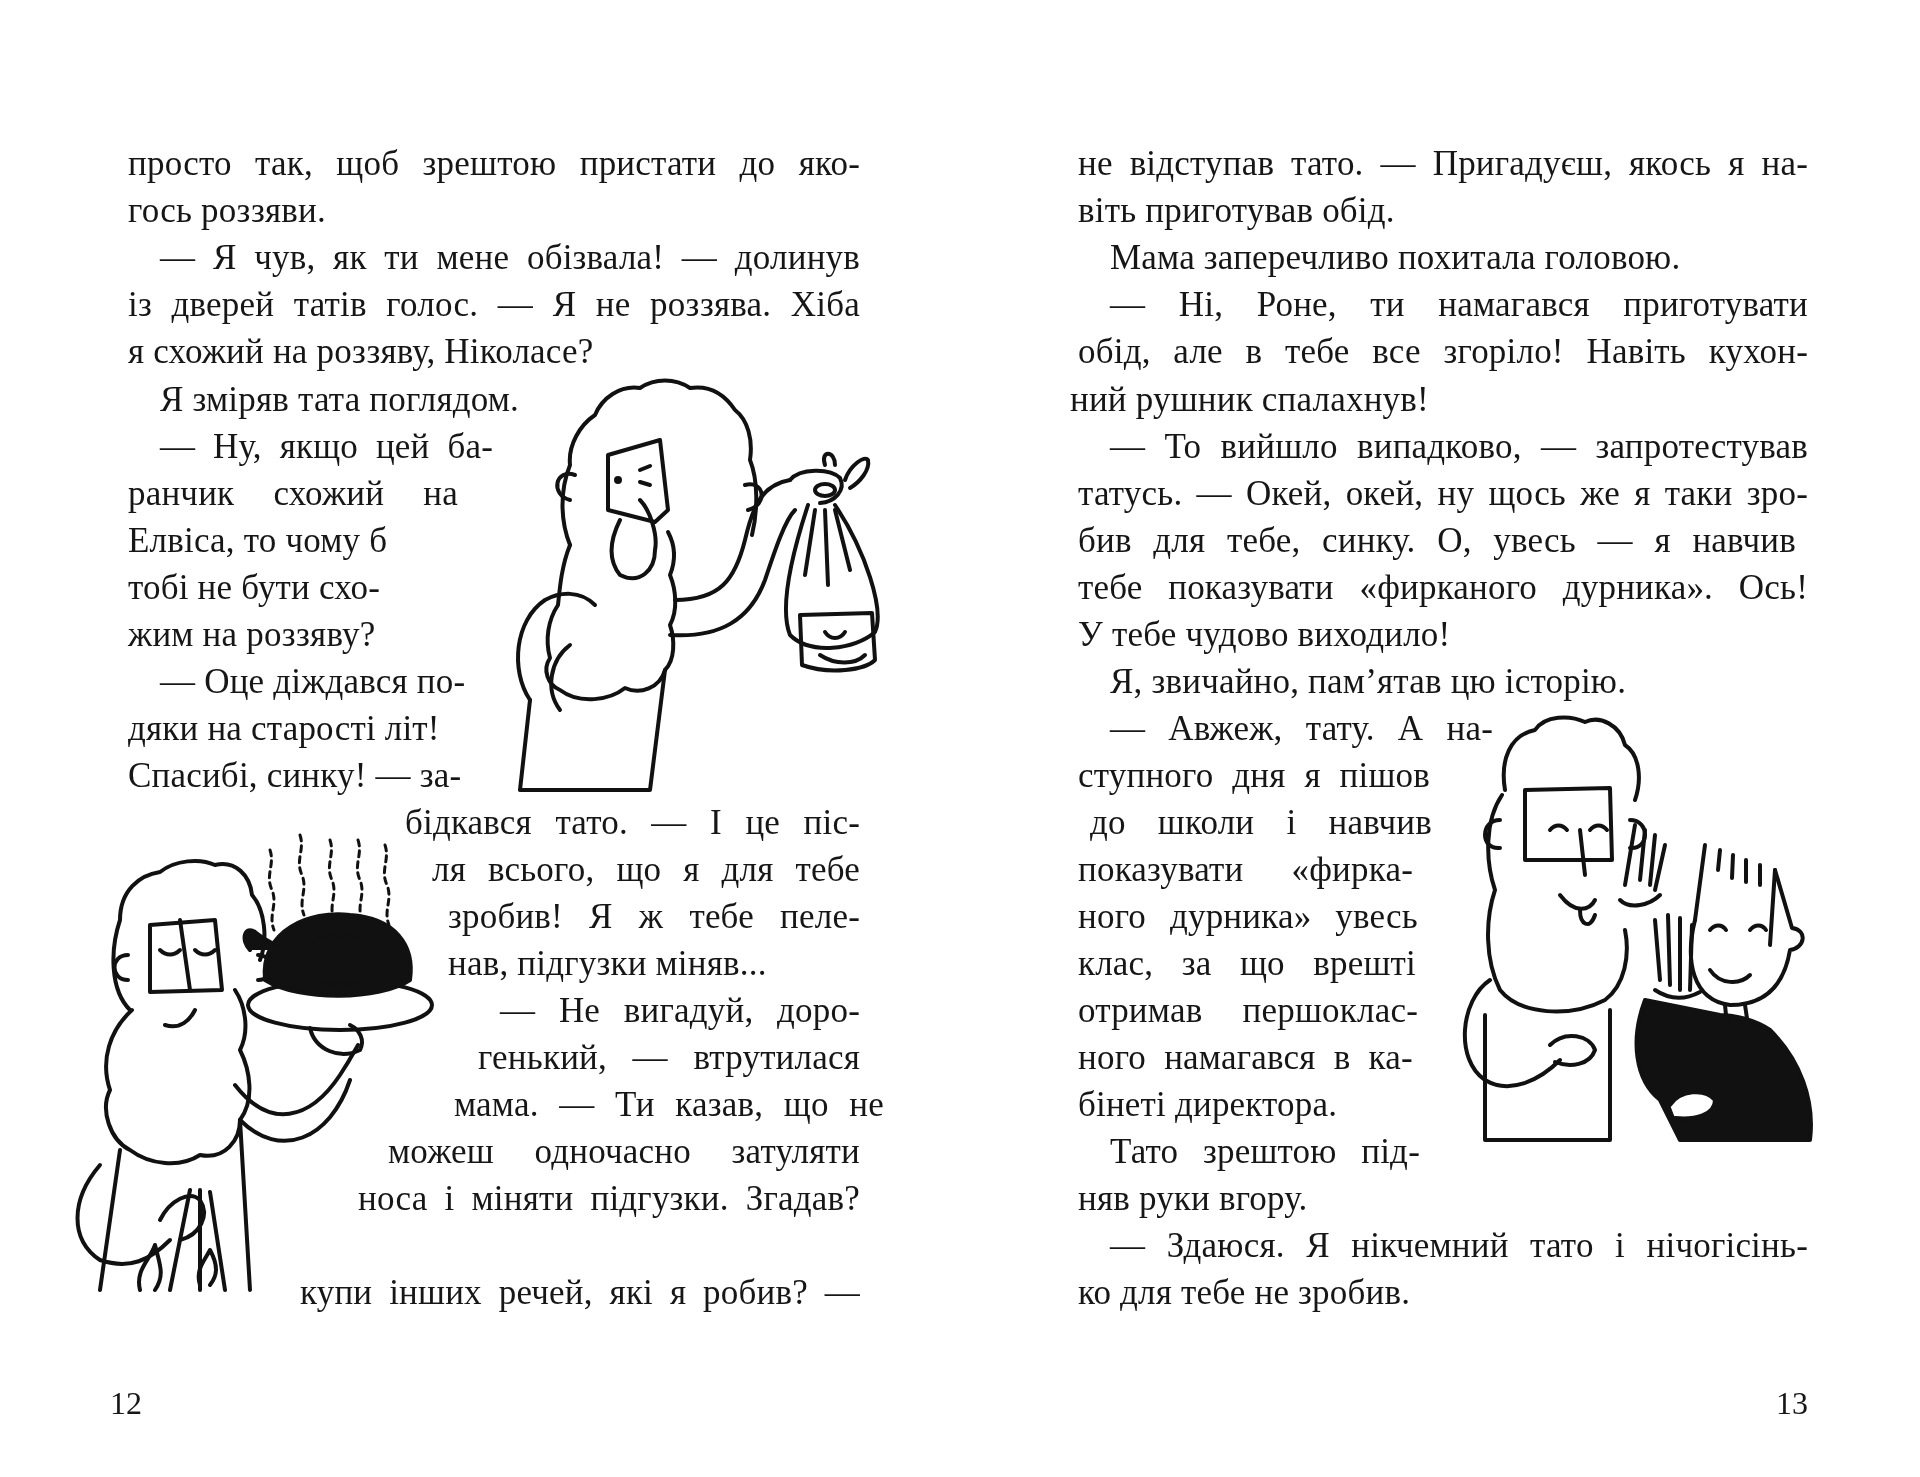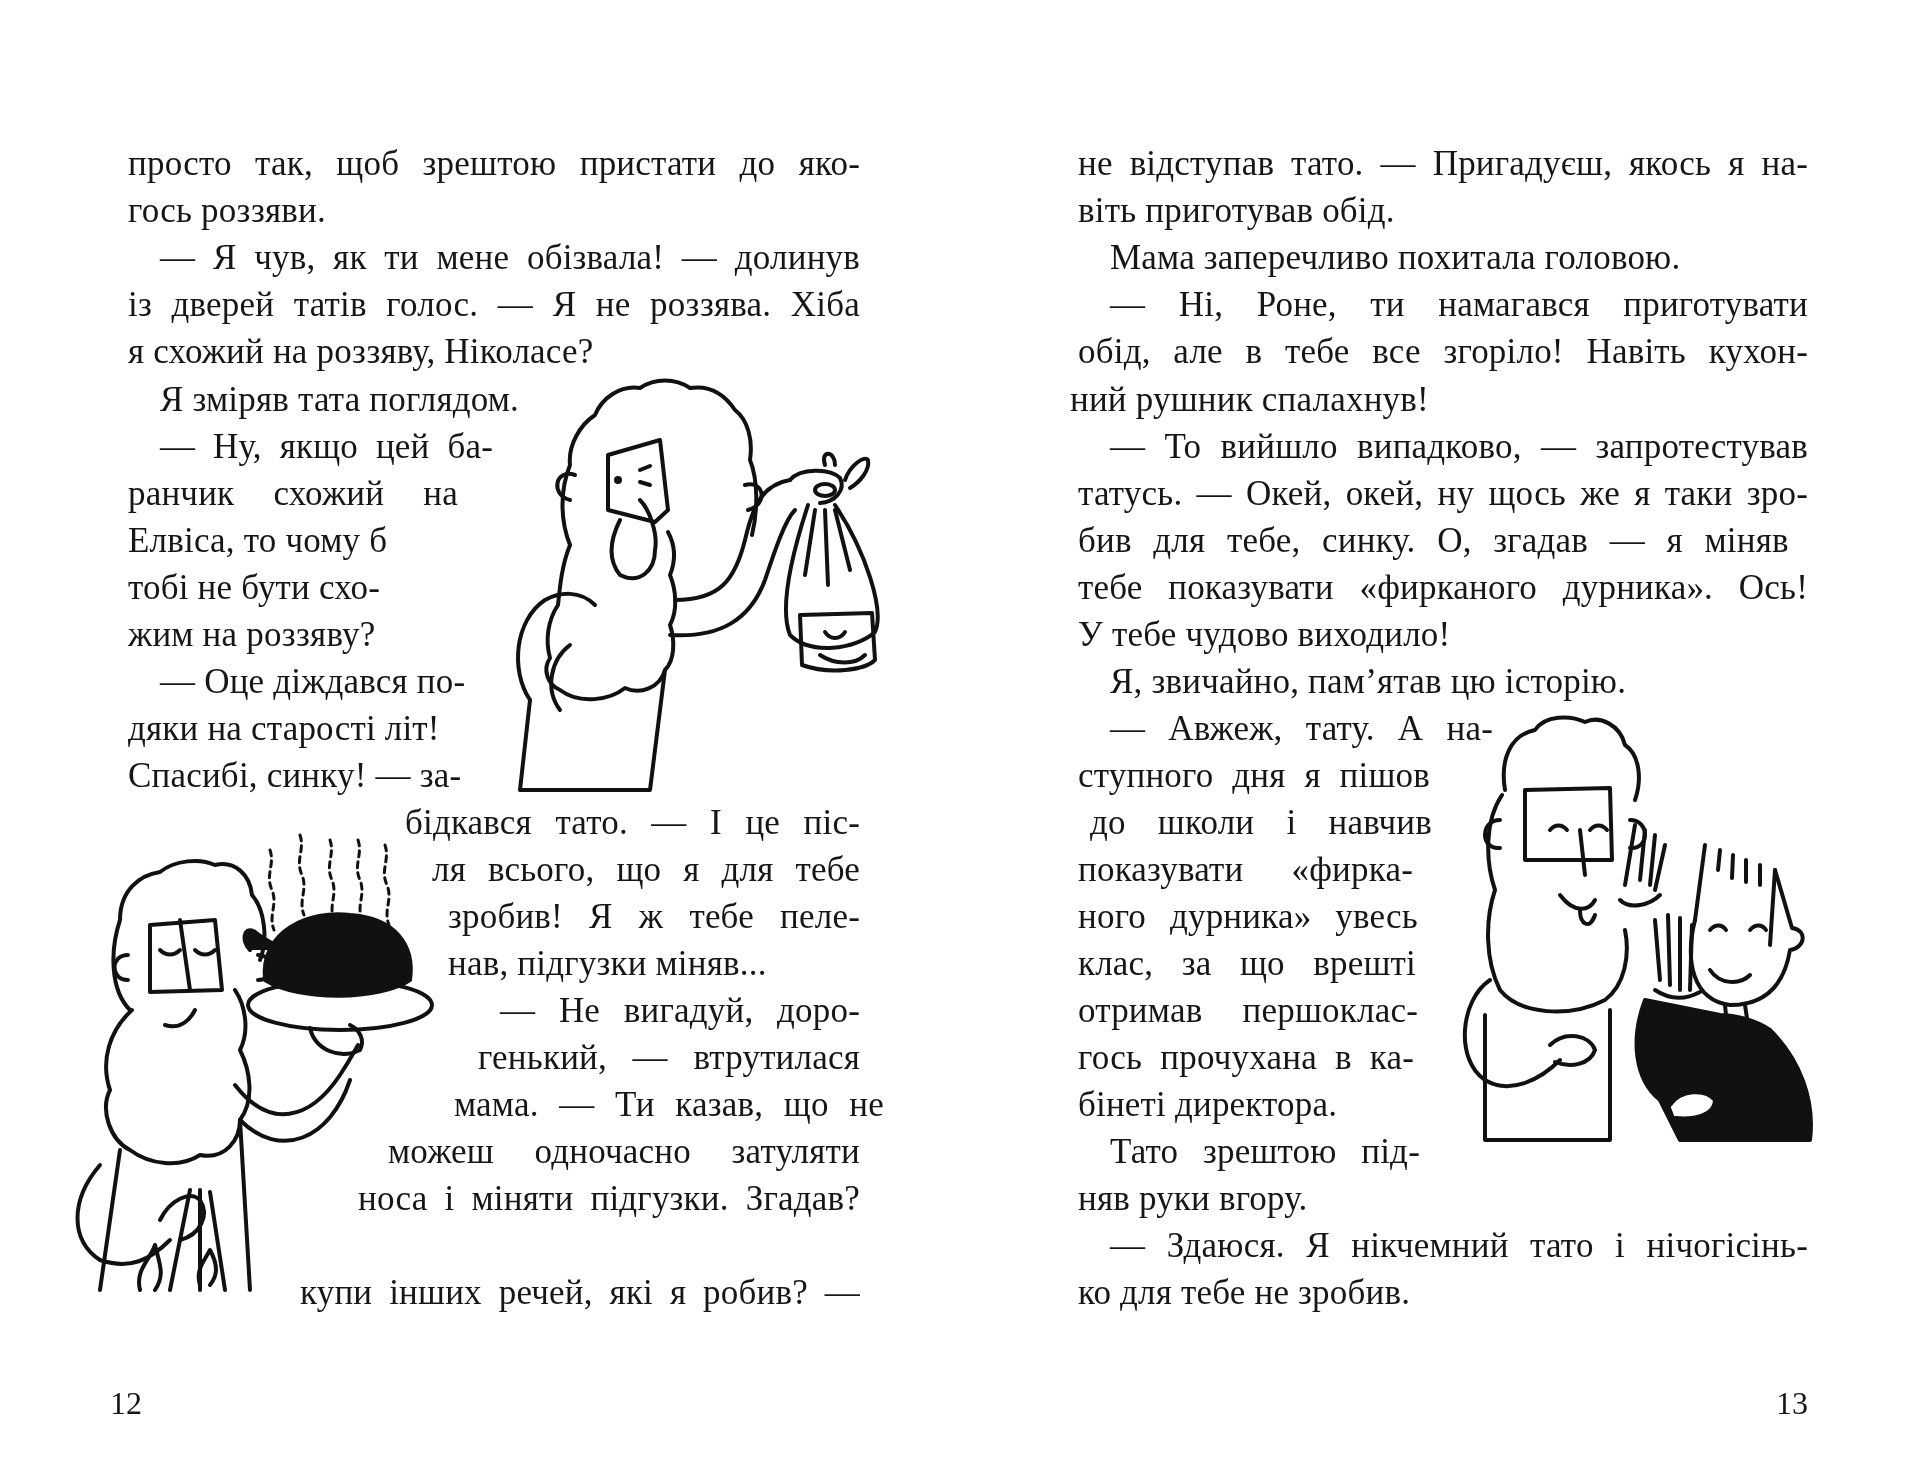--- a/index.html
+++ b/index.html
@@ -44,32 +44,32 @@
   </div>
 <div class="page right" id="rightPage">
     <div class="line" style="left: 118px; top: 140px; word-spacing: 8.01116px;">не відступав тато. — Пригадуєш, якось я на-</div>
     <div class="line" style="left: 118px; top: 187px;">віть приготував обід.</div>
     <div class="line" style="left: 150px; top: 234px;">Мама заперечливо похитала головою.</div>
     <div class="line" style="left: 150px; top: 281px; word-spacing: 24.6125px;">— Ні, Роне, ти намагався приготувати</div>
     <div class="line" style="left: 118px; top: 328px; word-spacing: 13.8036px;">обід, але в тебе все згоріло! Навіть кухон-</div>
     <div class="line" style="left: 110px; top: 376px; font-family: Liberation Serif, serif;">ний рушник спалахнув!</div>
     <div class="line" style="left: 150px; top: 423px; word-spacing: 10.4062px;">— То вийшло випадково, — запротестував</div>
     <div class="line" style="left: 118px; top: 470px; word-spacing: 5.28472px;">татусь. — Окей, окей, ну щось же я таки зро-</div>
-    <div class="line" style="left: 118px; top: 517px; word-spacing: 12.7031px;">бив для тебе, синку. О, згадав — я міняв</div>
+    <div class="line" style="left: 118px; top: 517px; word-spacing: 12.7031px;">бив для тебе, синку. О, увесь — я навчив</div>
     <div class="line" style="left: 118px; top: 564px; word-spacing: 16.7344px;">тебе показувати «фирканого дурника». Ось!</div>
     <div class="line" style="left: 118px; top: 611px;">У тебе чудово виходило!</div>
     <div class="line" style="left: 150px; top: 658px;">Я, звичайно, пам’ятав цю історію.</div>
     <div class="line" style="left: 150px; top: 705px; word-spacing: 14.2227px;">— Авжеж, тату. А на-</div>
     <div class="line" style="left: 118px; top: 752px; word-spacing: 9.92188px;">ступного дня я пішов</div>
     <div class="line" style="left: 118px; top: 799px; word-spacing: 23.1927px; margin-left: 12px;">до школи і навчив</div>
     <div class="line" style="left: 118px; top: 846px; word-spacing: 39.0156px;">показувати «фирка-</div>
     <div class="line" style="left: 118px; top: 893px; word-spacing: 14.9844px;">ного дурника» увесь</div>
     <div class="line" style="left: 118px; top: 940px; word-spacing: 19.5052px;">клас, за що врешті</div>
     <div class="line" style="left: 118px; top: 987px; word-spacing: 31.2656px;">отримав першоклас-</div>
-    <div class="line" style="left: 118px; top: 1034px; word-spacing: 9.19271px;">гось прочухана в ка-</div>
+    <div class="line" style="left: 118px; top: 1034px; word-spacing: 9.19271px;">ного намагався в ка-</div>
     <div class="line" style="left: 118px; top: 1081px;">бінеті директора.</div>
     <div class="line" style="left: 150px; top: 1128px; word-spacing: 15.7031px;">Тато зрештою під-</div>
     <div class="line" style="left: 118px; top: 1175px;">няв руки вгору.</div>
     <div class="line" style="left: 150px; top: 1222px; word-spacing: 12.5651px;">— Здаюся. Я нікчемний тато і нічогісінь-</div>
     <div class="line" style="left: 118px; top: 1269px;">ко для тебе не зробив.</div>
   </div>
 
 <div class="pagenum" style="left:110px;">12</div>
 <div class="pagenum" style="left:1776px;">13</div>
 

